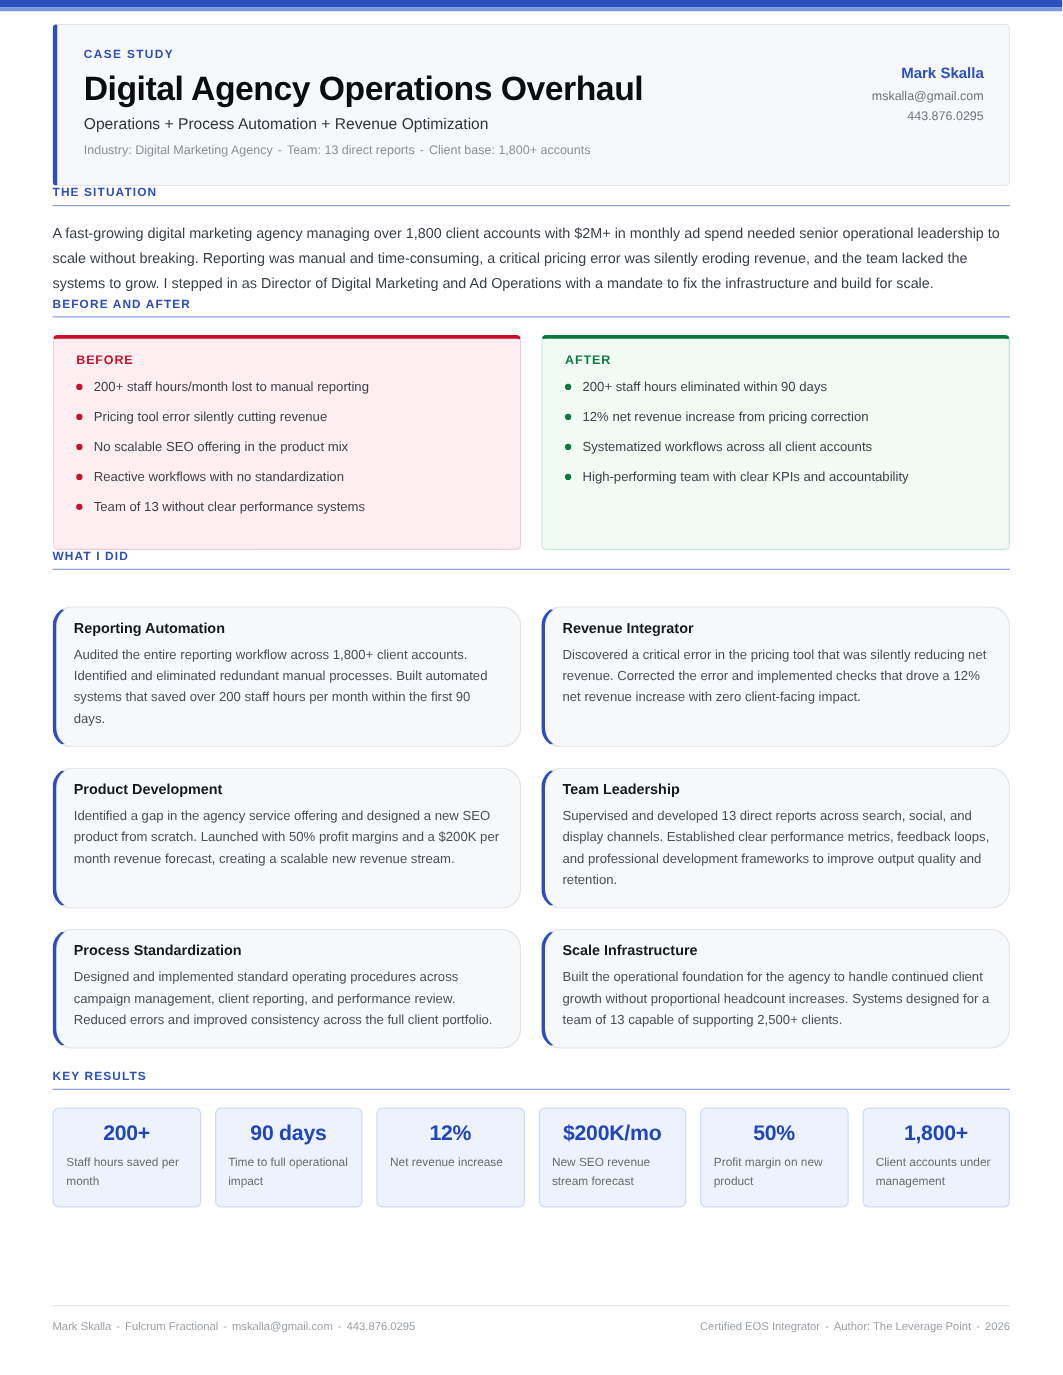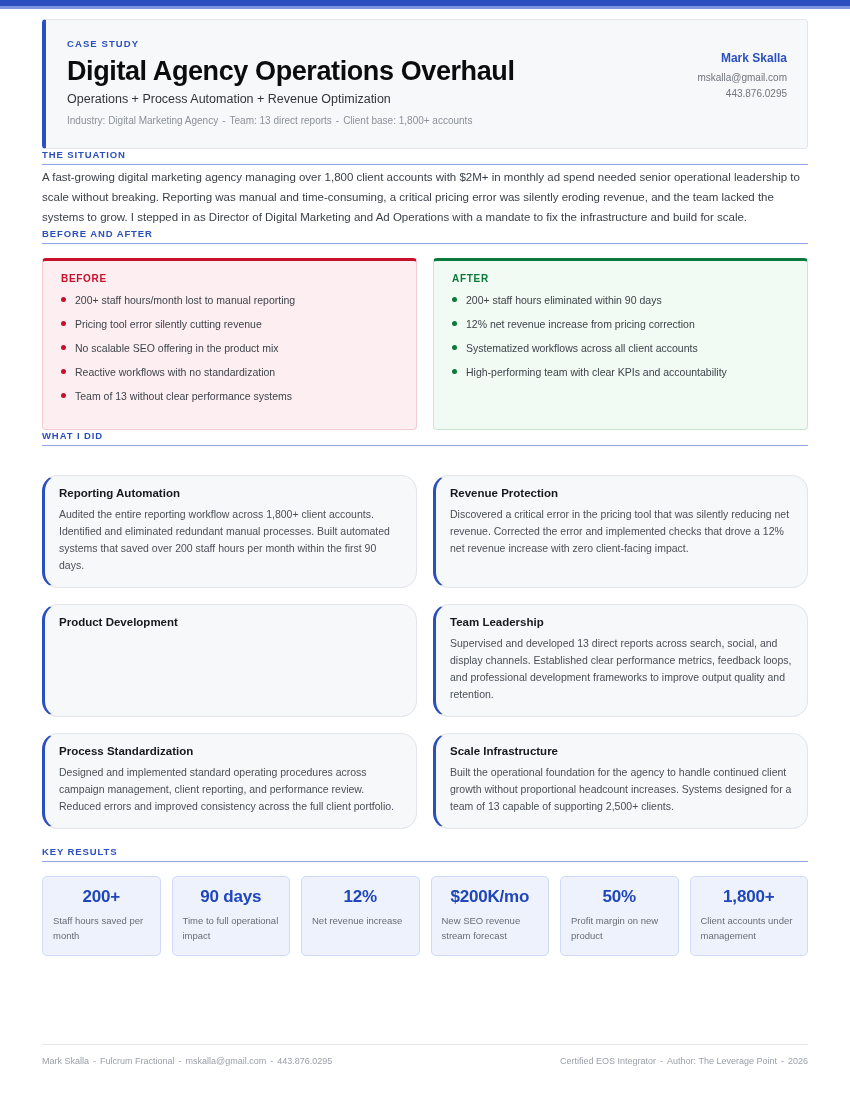--- a/index.html
+++ b/index.html
@@ -102,21 +102,21 @@
     letter-spacing: 0.9px;
     padding-bottom: 4px;
     border-bottom: 1px solid #8fa3e2;
     margin-bottom: 0;
   }
 
   .situation-text {
     font-size: 11.5px;
     line-height: 1.72;
     color: #3a3f47;
-    margin-top: 3px;
+    margin-top: 13px;
     padding-right: 4px;
   }
 
   
   .ba-row {
     display: flex;
     gap: 16px;
     margin-top: 14px;
   }
   .ba-card {
@@ -317,25 +317,26 @@
 
     </div>
 
     <div class="section-head">WHAT I DID</div>
     <div class="wid-grid">
       <div class="wid-card">
         <div class="wid-title">Reporting Automation</div>
         <div class="wid-body">Audited the entire reporting workflow across 1,800+ client accounts. Identified and eliminated redundant manual processes. Built automated systems that saved over 200 staff hours per month within the first 90 days.</div>
       </div>
       <div class="wid-card">
-        <div class="wid-title">Revenue Protection</div>
+        <div class="wid-title">Revenue Integrator</div>
         <div class="wid-body">Discovered a critical error in the pricing tool that was silently reducing net revenue. Corrected the error and implemented checks that drove a 12% net revenue increase with zero client-facing impact.</div>
       </div>
       <div class="wid-card">
         <div class="wid-title">Product Development</div>
+        <div class="wid-body">Identified a gap in the agency service offering and designed a new SEO product from scratch. Launched with 50% profit margins and a $200K per month revenue forecast, creating a scalable new revenue stream.</div>
       </div>
       <div class="wid-card">
         <div class="wid-title">Team Leadership</div>
         <div class="wid-body">Supervised and developed 13 direct reports across search, social, and display channels. Established clear performance metrics, feedback loops, and professional development frameworks to improve output quality and retention.</div>
       </div>
       <div class="wid-card">
         <div class="wid-title">Process Standardization</div>
         <div class="wid-body">Designed and implemented standard operating procedures across campaign management, client reporting, and performance review. Reduced errors and improved consistency across the full client portfolio.</div>
       </div>
       <div class="wid-card">

